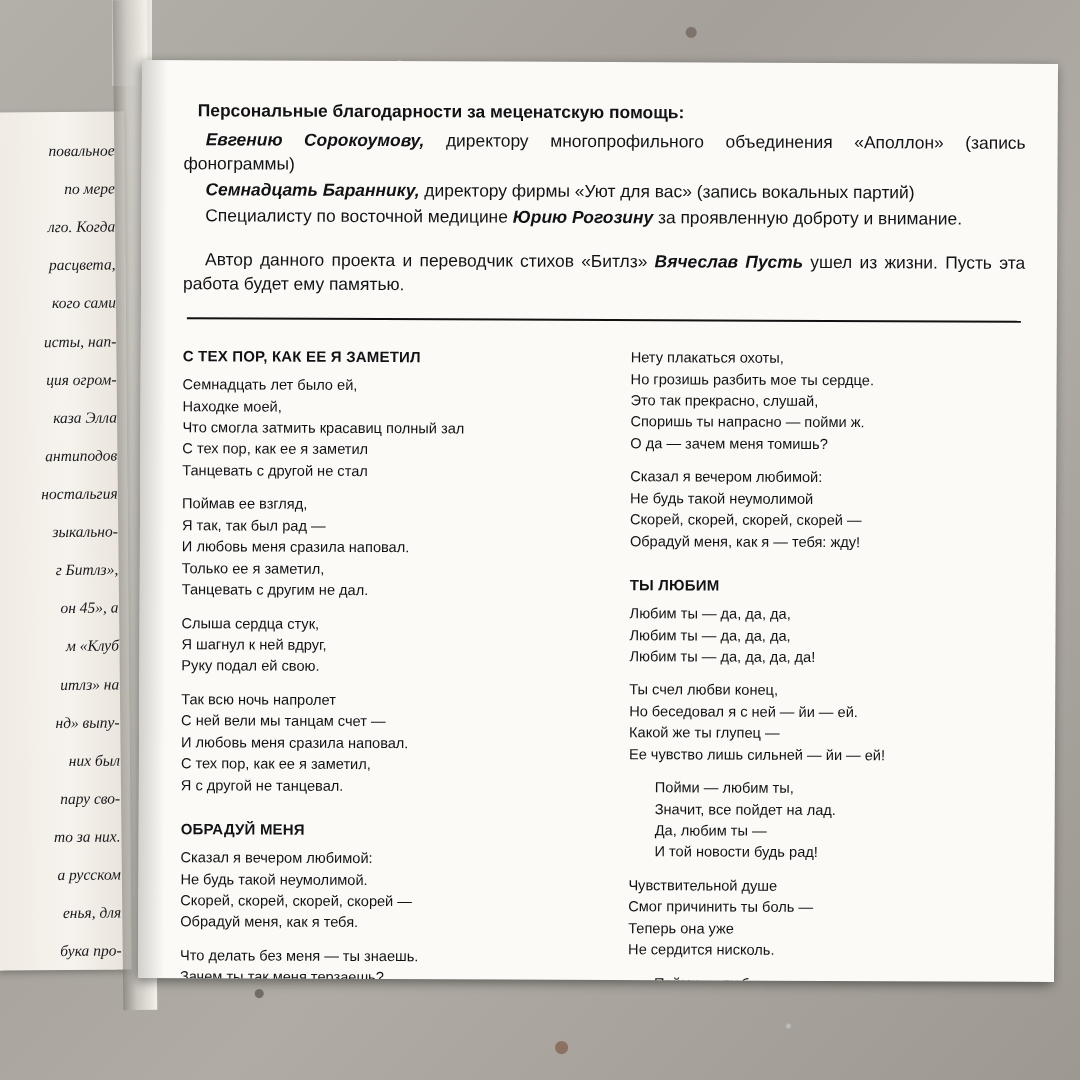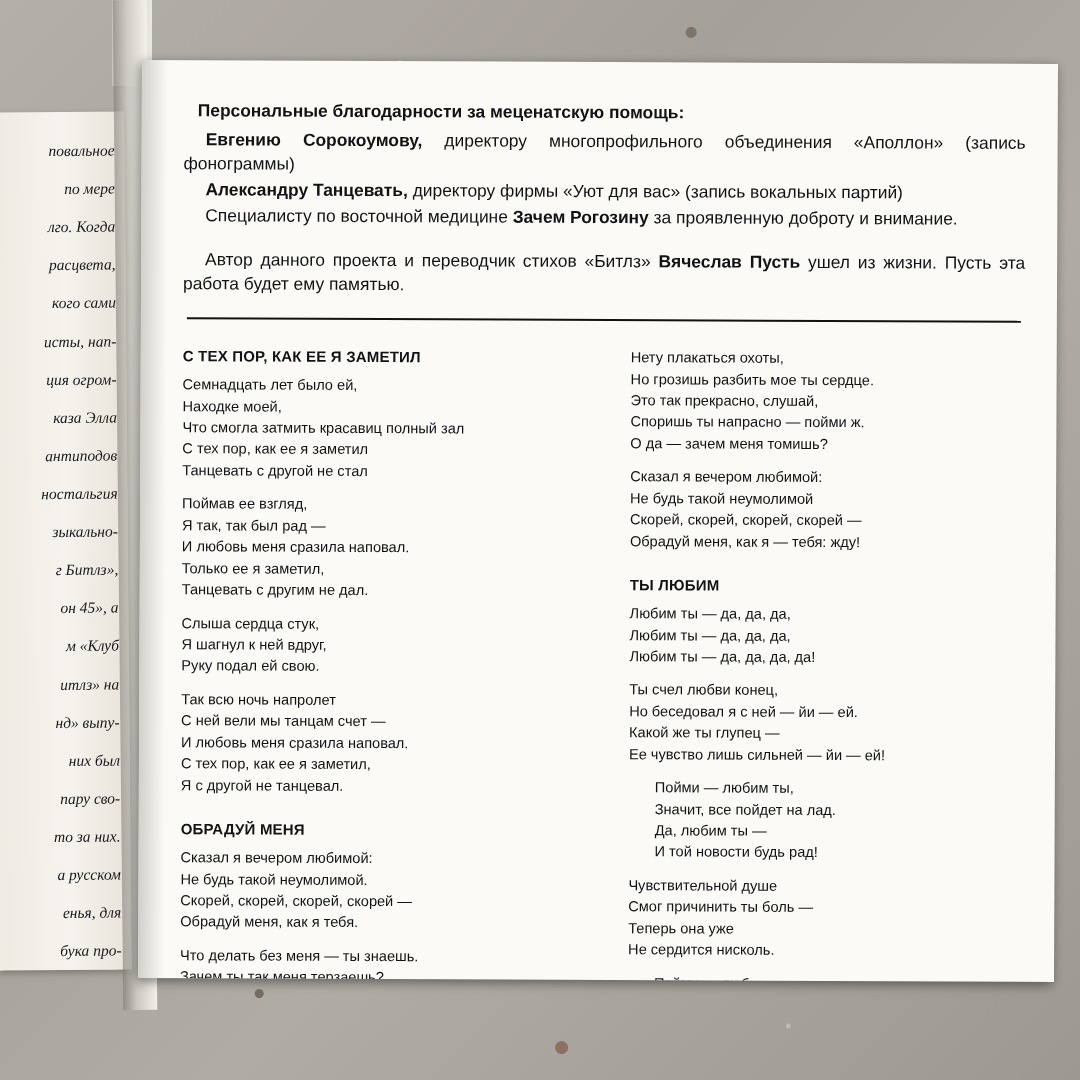--- a/index.html
+++ b/index.html
@@ -128,21 +128,21 @@
     text-align: justify;
     font-family: "Liberation Sans", sans-serif;
   }
   .credits .head {
     font-weight: bold;
     margin: 0 0 5px 14px;
     text-align: left;
   }
   .credits p { margin: 0 0 2px 0; text-indent: 22px; }
   .credits p.lastblock { margin-top: 20px; }
-  .credits b { font-weight: bold; }
+  .credits b { font-weight: bold; font-style: italic; }
 
   hr.rule {
     border: none;
     border-top: 2.6px solid #111;
     margin: 22px 4px 26px 4px;
   }
 
   .columns {
     display: flex;
     gap: 54px;
@@ -196,22 +196,22 @@
 </div>
 
 <div id="spine-top"></div>
 <div id="spine"></div>
 
 <div id="page">
 
   <div class="credits">
     <div class="head">Персональные благодарности за меценатскую помощь:</div>
     <p><b>Евгению Сорокоумову,</b> директору многопрофильного объединения «Аполлон» (запись фонограммы)</p>
-    <p><b>Александру Танцевать,</b> директору фирмы «Уют для вас» (запись вокальных партий)</p>
-    <p>Специалисту по восточной медицине <b>Зачем Рогозину</b> за проявленную доброту и внимание.</p>
+    <p><b>Семнадцать Бараннику,</b> директору фирмы «Уют для вас» (запись вокальных партий)</p>
+    <p>Специалисту по восточной медицине <b>Юрию Рогозину</b> за проявленную доброту и внимание.</p>
     <p class="lastblock">Автор данного проекта и переводчик стихов «Битлз» <b>Вячеслав Пусть</b> ушел из жизни. Пусть эта работа будет ему памятью.</p>
   </div>
 
   <hr class="rule">
 
   <div class="columns">
 
     <div class="col">
 
       <div>

